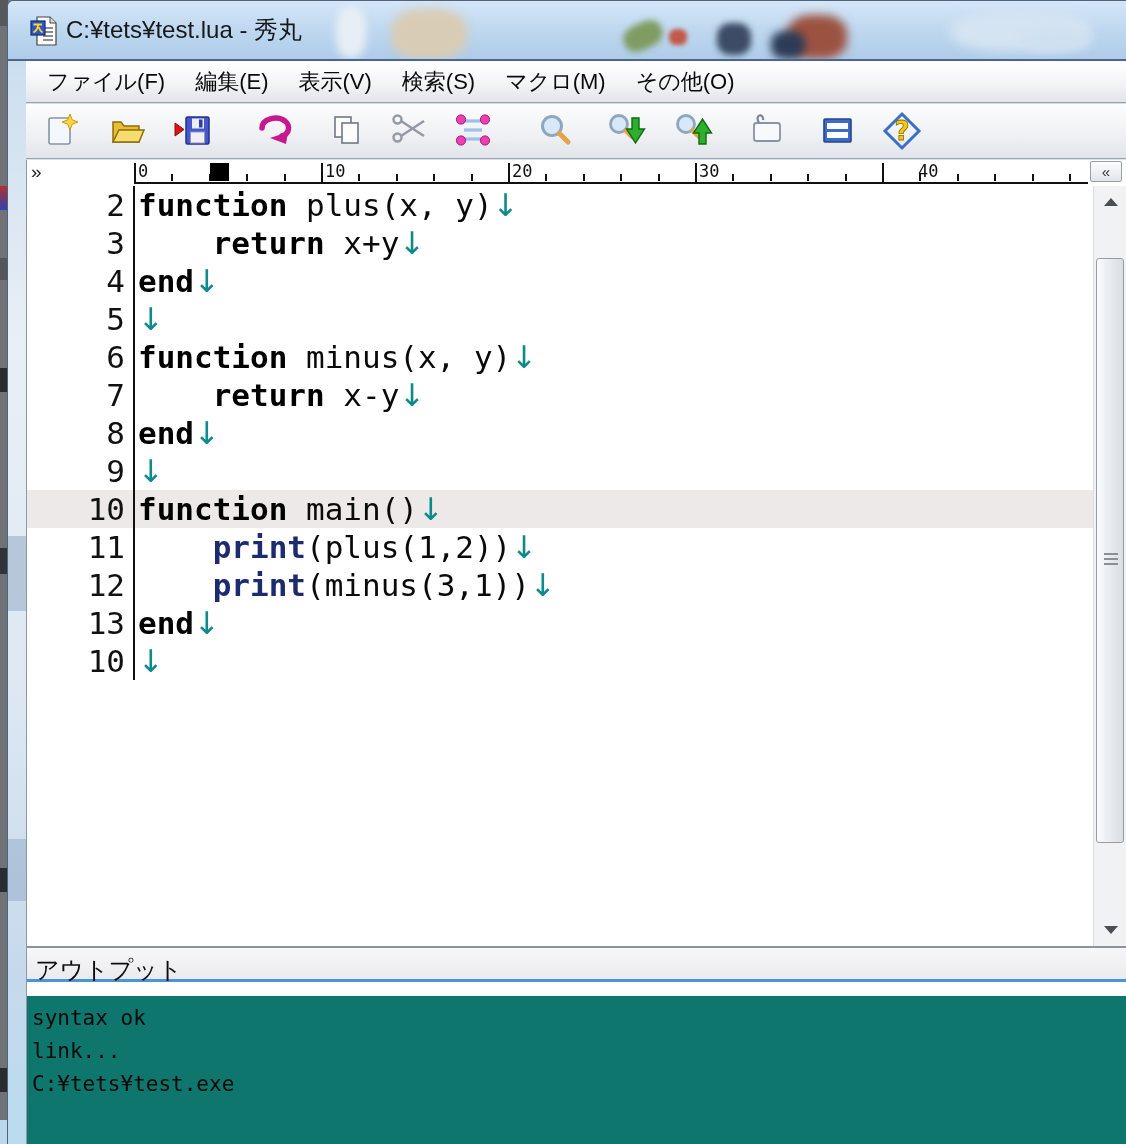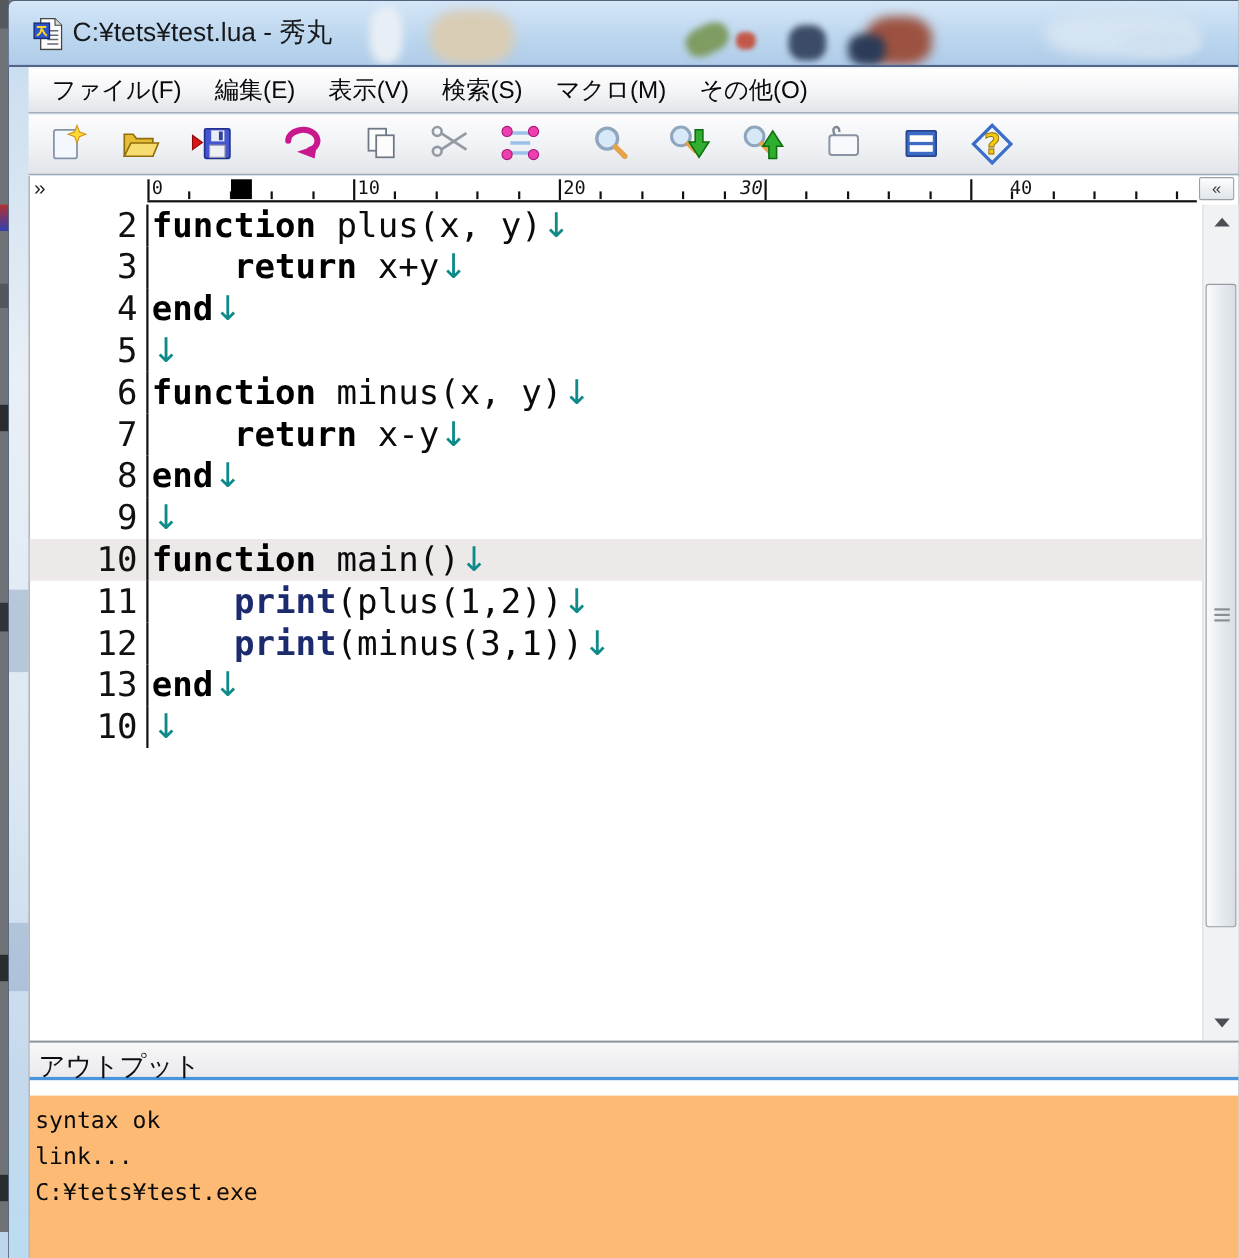--- a/index.html
+++ b/index.html
@@ -81,21 +81,21 @@
     background:linear-gradient(90deg,#fafbfc 0%,#e6eaee 55%,#d9dee4 100%); }
   #sb-grip { position:absolute; left:7px; top:294px; width:14px; }
   #sb-grip div { height:2px; background:#8a8f96; margin-bottom:3px; }
 
   
   #output-divider { position:absolute; left:0; right:0; top:786px; height:2px; background:#8d939b; }
   #output-header { position:absolute; left:0; right:0; top:788px; height:34px;
     background:linear-gradient(180deg,#f7f7f8,#ebebee);
     border-bottom:3px solid var(--c-accent);
     font-size:24px; color:#0d0d10; line-height:44px; padding-left:8px; }
-  #output-body { position:absolute; left:0; right:0; top:836px; bottom:0; background:#fdba74;
+  #output-body { position:absolute; left:0; right:0; top:836px; bottom:0; background:#0f766e;
     padding:6px 0 0 5px; font-family:"DejaVu Sans Mono",monospace; font-size:21px;
     line-height:33px; color:#0a0a0a; }
 </style>
 </head>
 <body>
 
 <div id="desktop-sliver">
   <div class="sliver-mark" style="top:0;height:26px;background:#55595d;"></div>
   <div class="sliver-mark" style="top:186px;height:24px;background:linear-gradient(180deg,#b23030,#3040b0);"></div>
   <div class="sliver-mark" style="top:258px;height:22px;background:#53565a;"></div>
@@ -233,21 +233,21 @@
         <div class="rl-tick-small" style="left: 261.8px;"></div>
         <div class="rl-tick-small" style="left: 299.2px;"></div>
         <div class="rl-tick-small" style="left: 336.6px;"></div>
         <div class="rl-tick-tall" style="left: 374px;"></div>
         <div class="rl-num" style="left: 378px;">20</div>
         <div class="rl-tick-small" style="left: 411.4px;"></div>
         <div class="rl-tick-small" style="left: 448.8px;"></div>
         <div class="rl-tick-small" style="left: 486.2px;"></div>
         <div class="rl-tick-small" style="left: 523.6px;"></div>
         <div class="rl-tick-tall" style="left: 561px;"></div>
-        <div class="rl-num" style="left: 539px; font-style: italic;">30</div>
+        <div class="rl-num" style="left: 565px;">30</div>
         <div class="rl-tick-small" style="left: 598.4px;"></div>
         <div class="rl-tick-small" style="left: 635.8px;"></div>
         <div class="rl-tick-small" style="left: 673.2px;"></div>
         <div class="rl-tick-small" style="left: 710.6px;"></div>
         <div class="rl-tick-tall" style="left: 748px;"></div>
         <div class="rl-num" style="left: 784px;">40</div>
         <div class="rl-tick-small" style="left: 785.4px;"></div>
         <div class="rl-tick-small" style="left: 822.8px;"></div>
         <div class="rl-tick-small" style="left: 860.2px;"></div>
         <div class="rl-tick-small" style="left: 897.6px;"></div>

